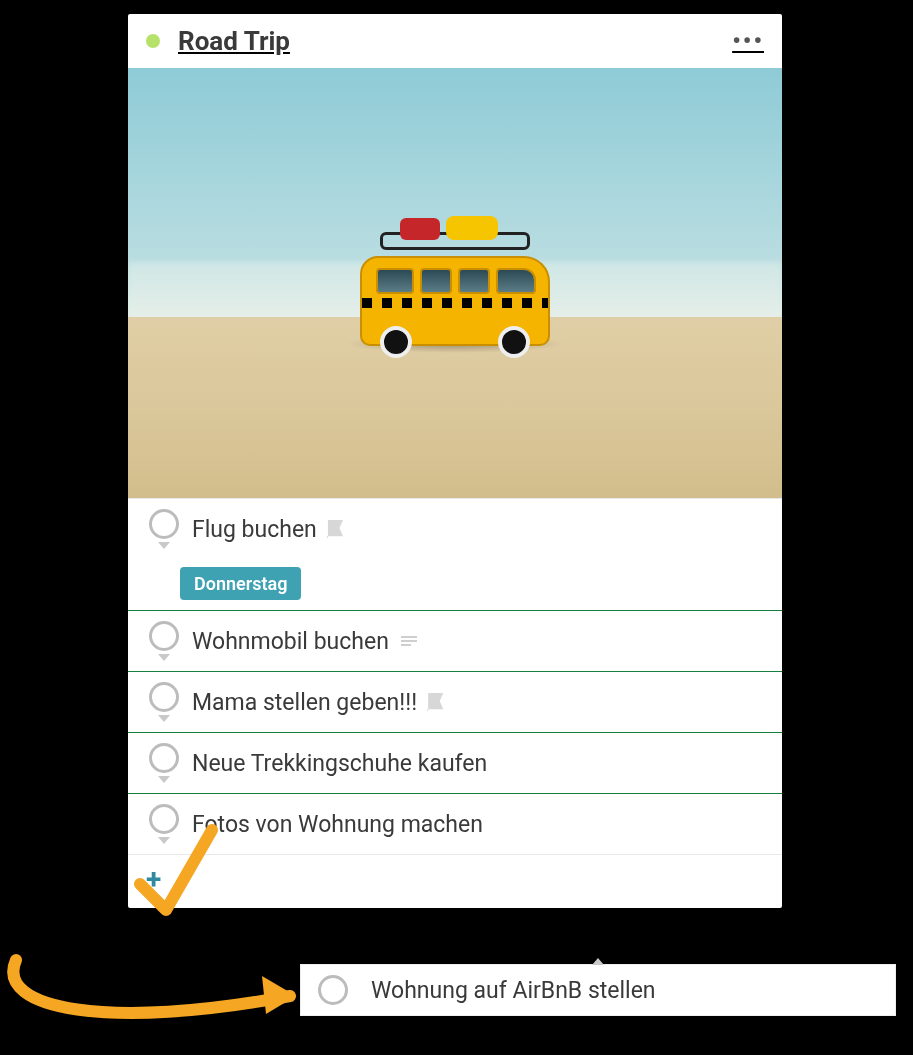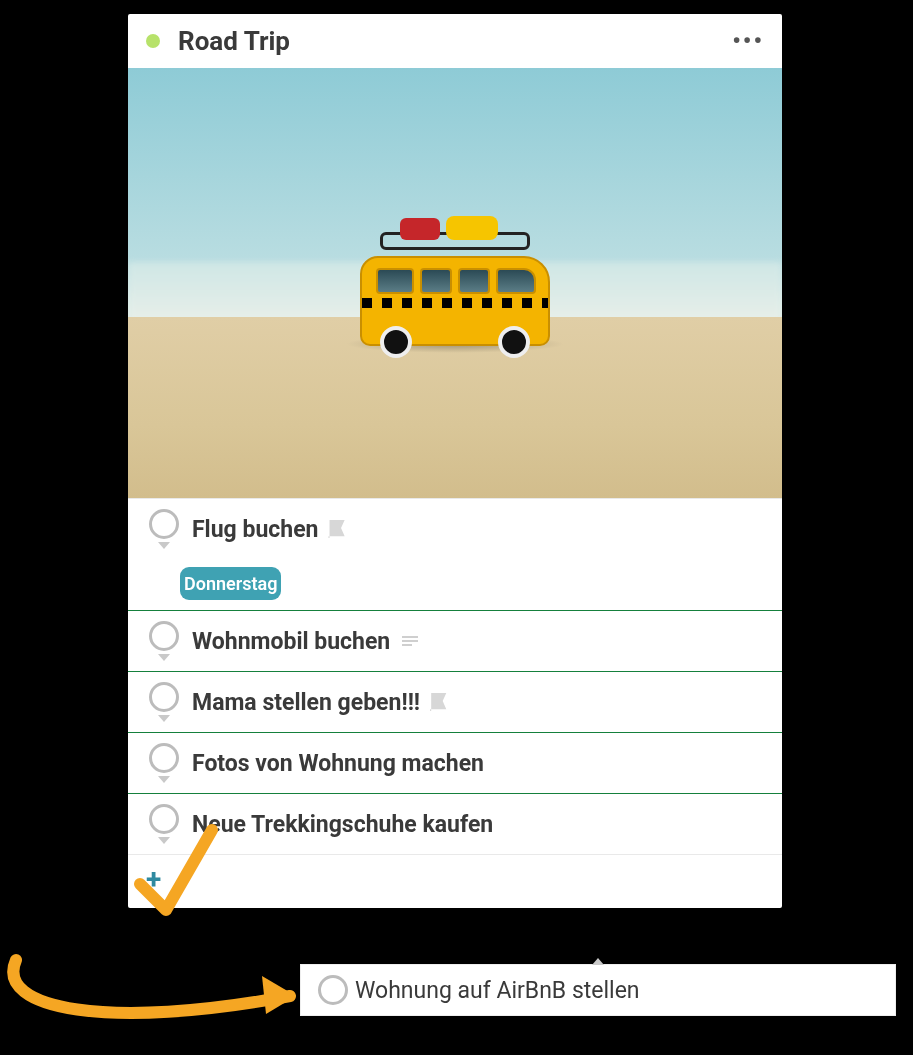--- a/index.html
+++ b/index.html
@@ -17,20 +17,21 @@
     left: 128px;
     width: 654px;
     background: #fff;
     border-radius: 2px;
     box-shadow: 0 2px 6px rgba(0,0,0,.3);
   }
   .header {
     display: flex;
     align-items: center;
     padding: 12px 18px;
+    text-decoration: underline;
   }
   .status-dot {
     width: 14px;
     height: 14px;
     border-radius: 50%;
     background: #b7e26a;
     flex: 0 0 auto;
   }
   .title {
     font-size: 26px;
@@ -115,55 +116,55 @@
   .check{
     width:30px; height:30px; border:3px solid #bcbcbc; border-radius:50%;
     background:#fff;
   }
   .handle{
     width:0; height:0; margin-top:3px;
     border-left:6px solid transparent;
     border-right:6px solid transparent;
     border-top:7px solid #c9c9c9;
   }
-  .task .label{ padding-left:4px;font-weight:bold; }
+  .task .label{ padding-left:4px; }
   .flag{
     width:18px; height:18px; margin-left:10px; flex:0 0 auto;
     background:#d7d7d7;
     clip-path: polygon(0 0, 90% 0, 70% 45%, 90% 90%, 0 90%, 0 100%, 6% 100%, 6% 0);
   }
   .note-icon{
     margin-left:12px; color:#bdbdbd; display:inline-flex; flex-direction:column; gap:2px;
   }
   .note-icon span{ display:block; height:2px; background:#cfcfcf; }
   .note-icon span:nth-child(1){ width:16px;}
   .note-icon span:nth-child(2){ width:16px;}
   .note-icon span:nth-child(3){ width:10px;}
   .badge{
     display:inline-block; margin-top:8px; margin-left:52px;
     background:#3fa2b3; color:#fff; font-size:18px; font-weight:600;
-    padding:6px 4px; border-radius:9px;
+    padding:6px 14px; border-radius:4px;
   }
   .task-block{ border-top:1px solid #e9e9e9; padding-bottom:10px;}
   .add-row{
     border-top:1px solid #e9e9e9;
     padding:8px 0 12px 18px;
     color:#2f8aa0; font-size:28px; font-weight:700;
   }
   
   .floating-task{
     position:absolute;
     top: 964px; left: 300px;
     width: 596px;
     background:#fff;
     border:1px solid #eee;
     box-shadow: 0 6px 16px rgba(0,0,0,.25);
     display:flex; align-items:center;
     padding:10px 14px 10px 10px;
-    font-size:23px; color:#3a3a3a;
+    font-size:23px; color:#3a3a3a;gap:16px;
   }
   .floating-task .handle-top{
     position:absolute; top:-7px; left:50%; transform:translateX(-50%);
     width:0;height:0;
     border-left:6px solid transparent;
     border-right:6px solid transparent;
     border-bottom:7px solid #c9c9c9;
   }
   
   .anno { position:absolute; pointer-events:none; }
@@ -238,29 +239,29 @@
       </div>
       <span class="label">Mama stellen geben!!!</span>
       <span class="flag"></span>
     </div>
 
     <div class="task">
       <div class="check-col">
         <div class="check"></div>
         <div class="handle"></div>
       </div>
+      <span class="label">Neue Trekkingschuhe kaufen</span>
+    </div>
+
+    <div class="task">
+      <div class="check-col">
+        <div class="check"></div>
+        <div class="handle"></div>
+      </div>
       <span class="label">Fotos von Wohnung machen</span>
-    </div>
-
-    <div class="task">
-      <div class="check-col">
-        <div class="check"></div>
-        <div class="handle"></div>
-      </div>
-      <span class="label">Neue Trekkingschuhe kaufen</span>
     </div>
 
     <div class="add-row">+</div>
   </div>
 </div>
 
 <div class="floating-task">
   <div class="handle-top"></div>
   <div class="check-col" style="width:44px">
     <div class="check"></div>

